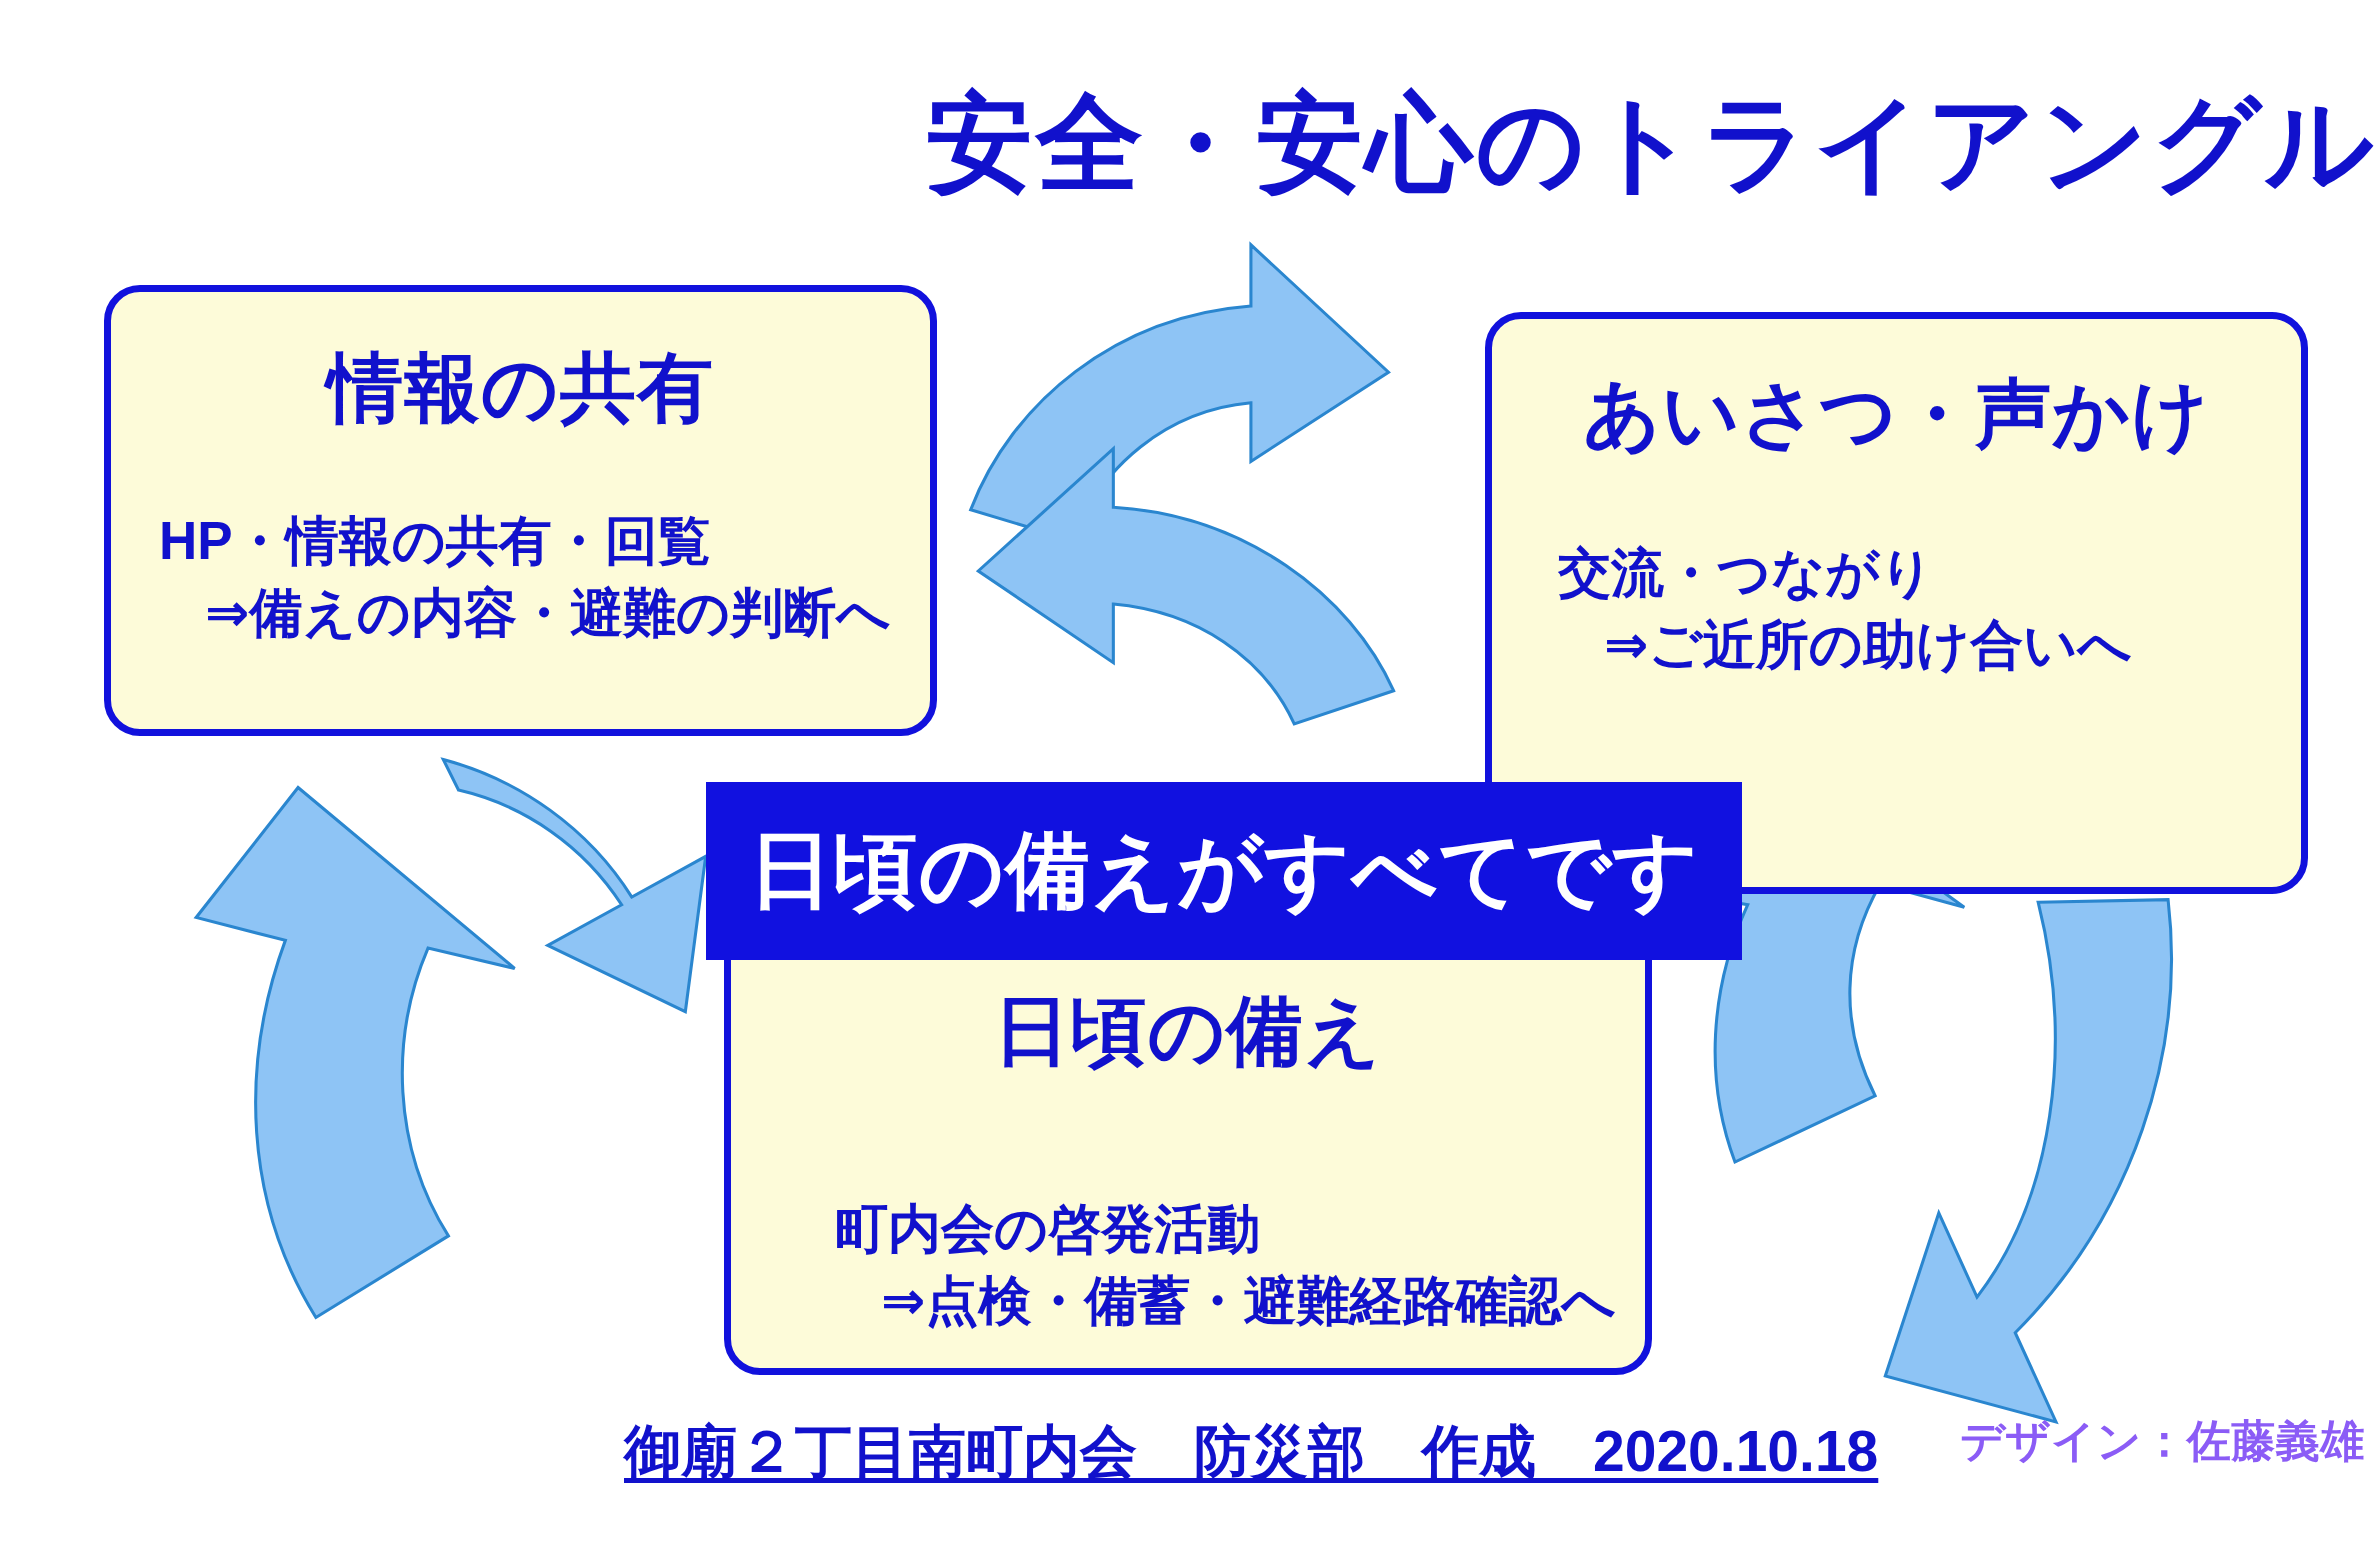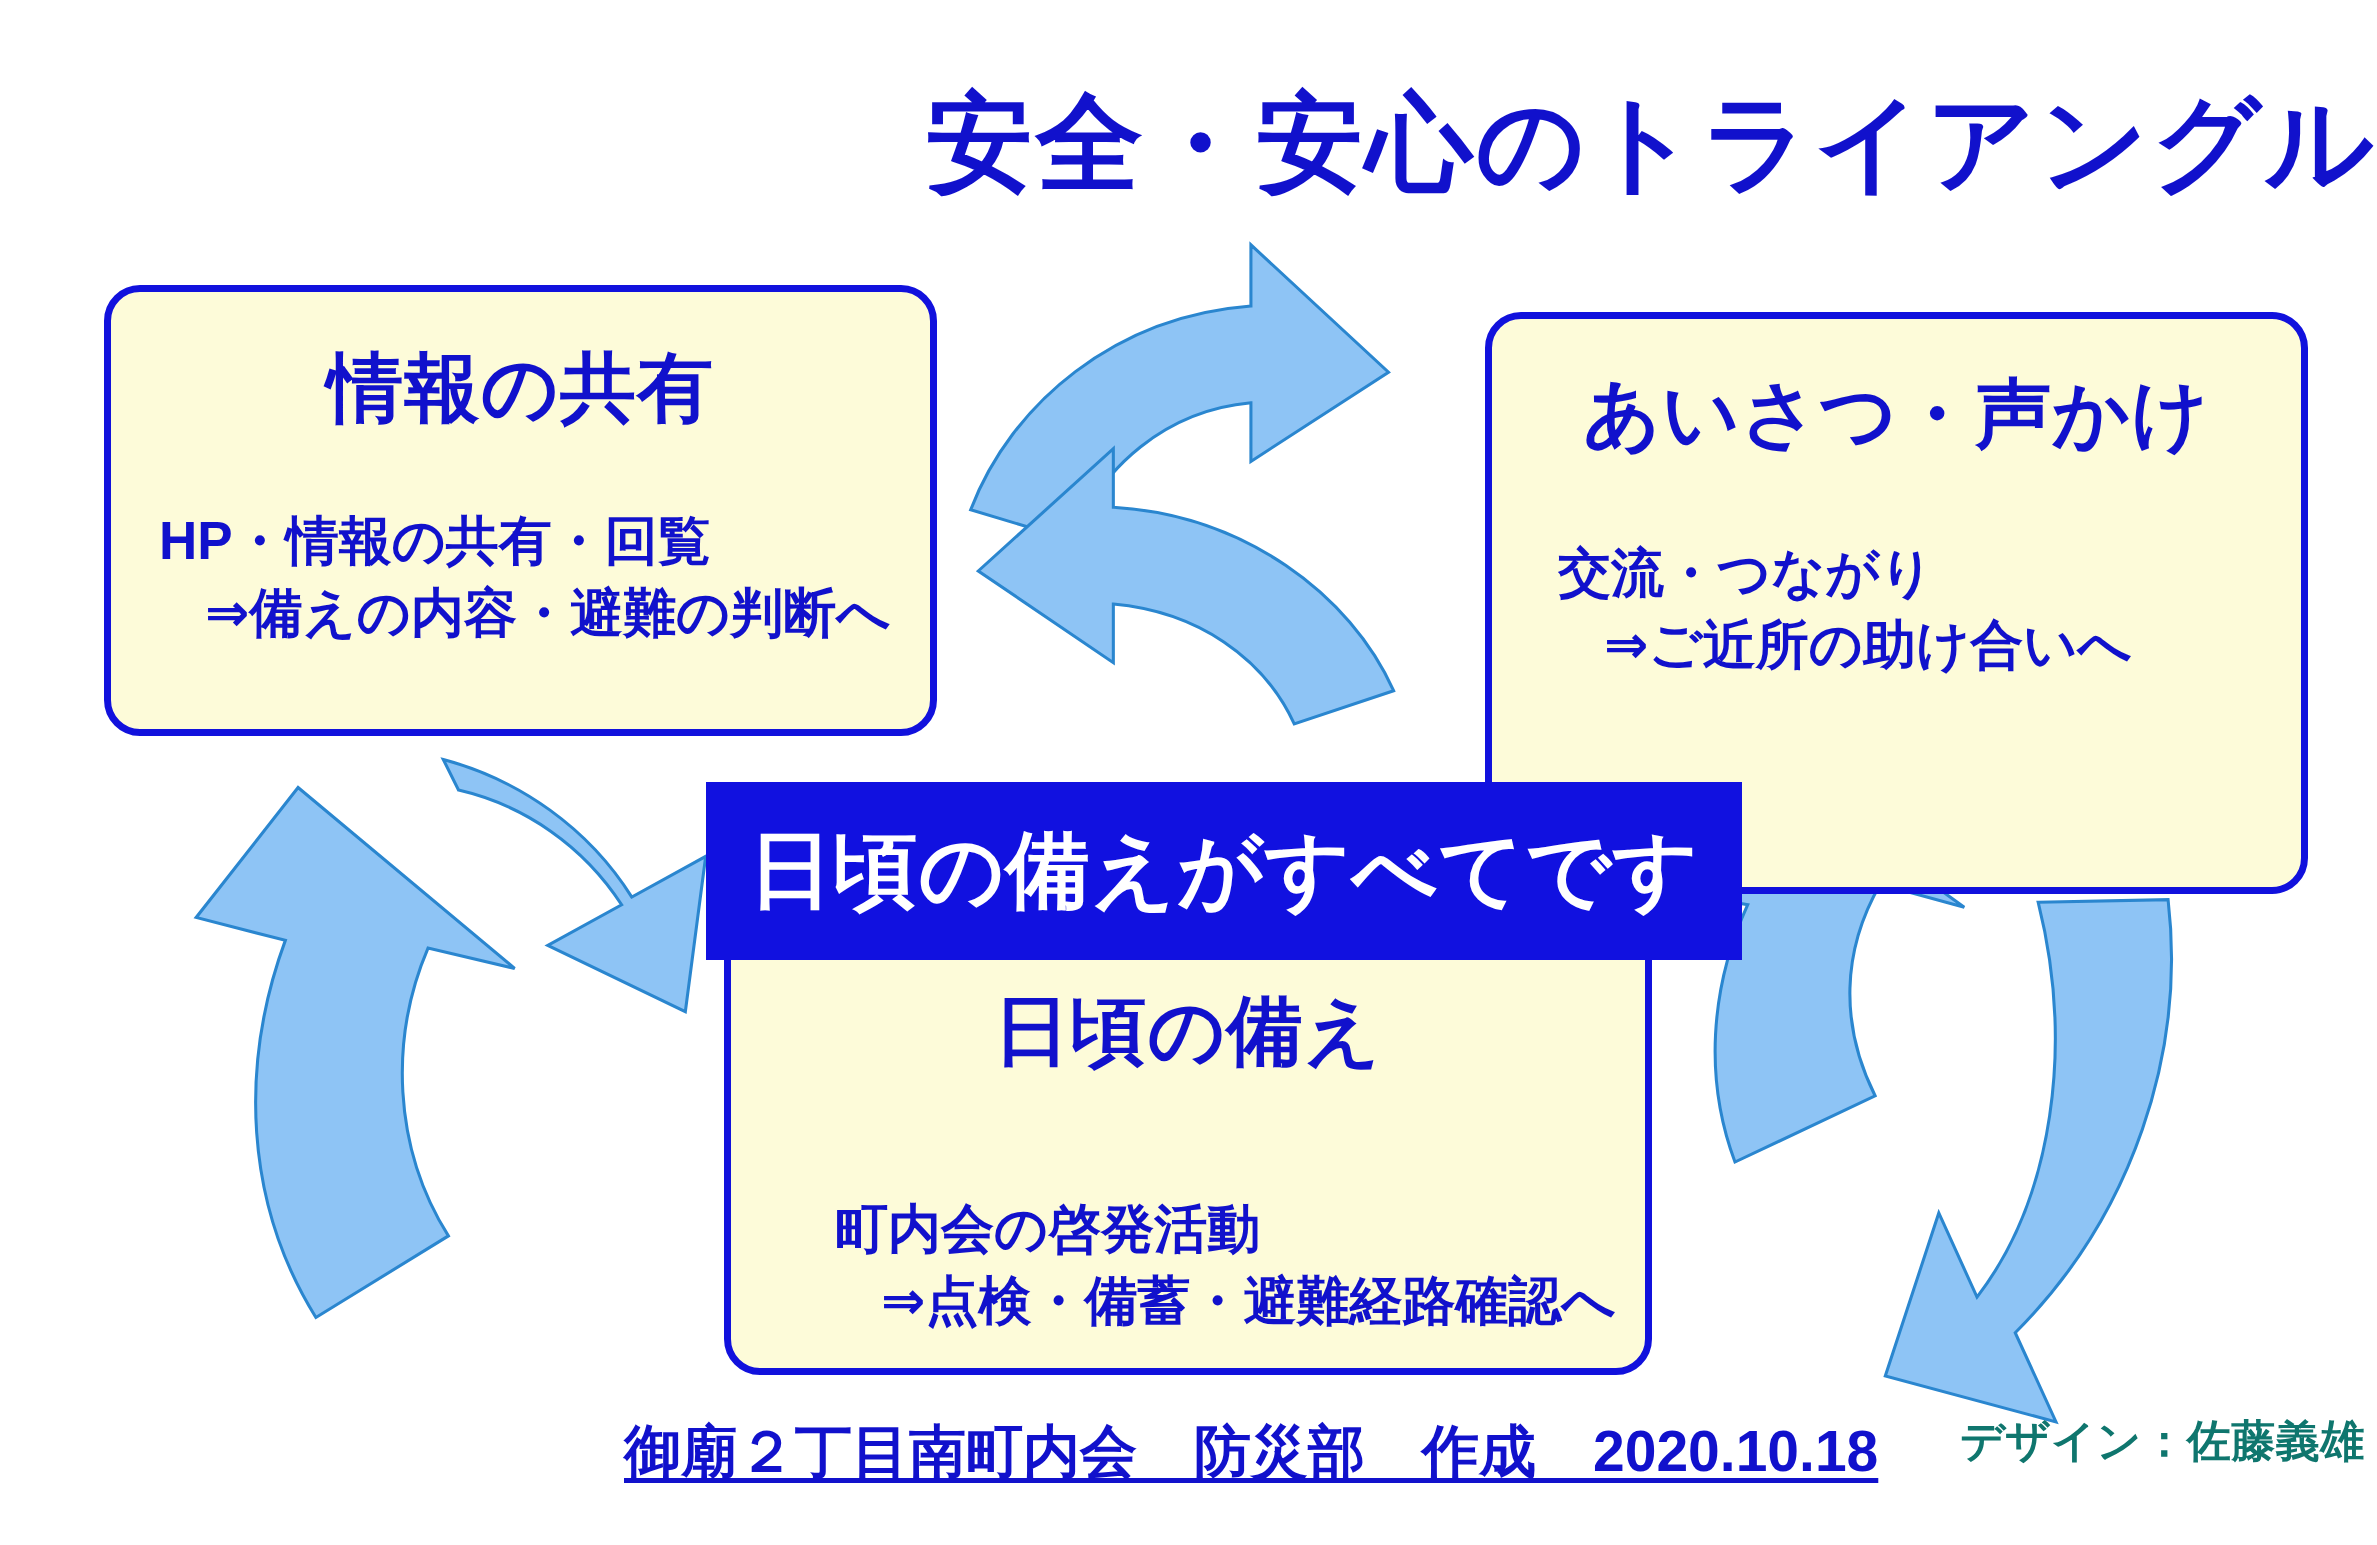--- a/index.html
+++ b/index.html
@@ -148,21 +148,21 @@
     text-decoration-thickness: 5.1px;
     text-underline-offset: 7.1px;
     white-space: nowrap;
   }
   #designer-credit {
     position: absolute;
     left: 1960px;
     top: 1412px;
     font-size: 44px;
     font-weight: bold;
-    color: #0f766e;
+    color: #8b5cf6;
     white-space: nowrap;
     letter-spacing: 0.5px;
   }
 </style>
 </head>
 <body>
 
 <div id="stage">
 
   <div id="page-title">安全・安心のトライアングル</div>

